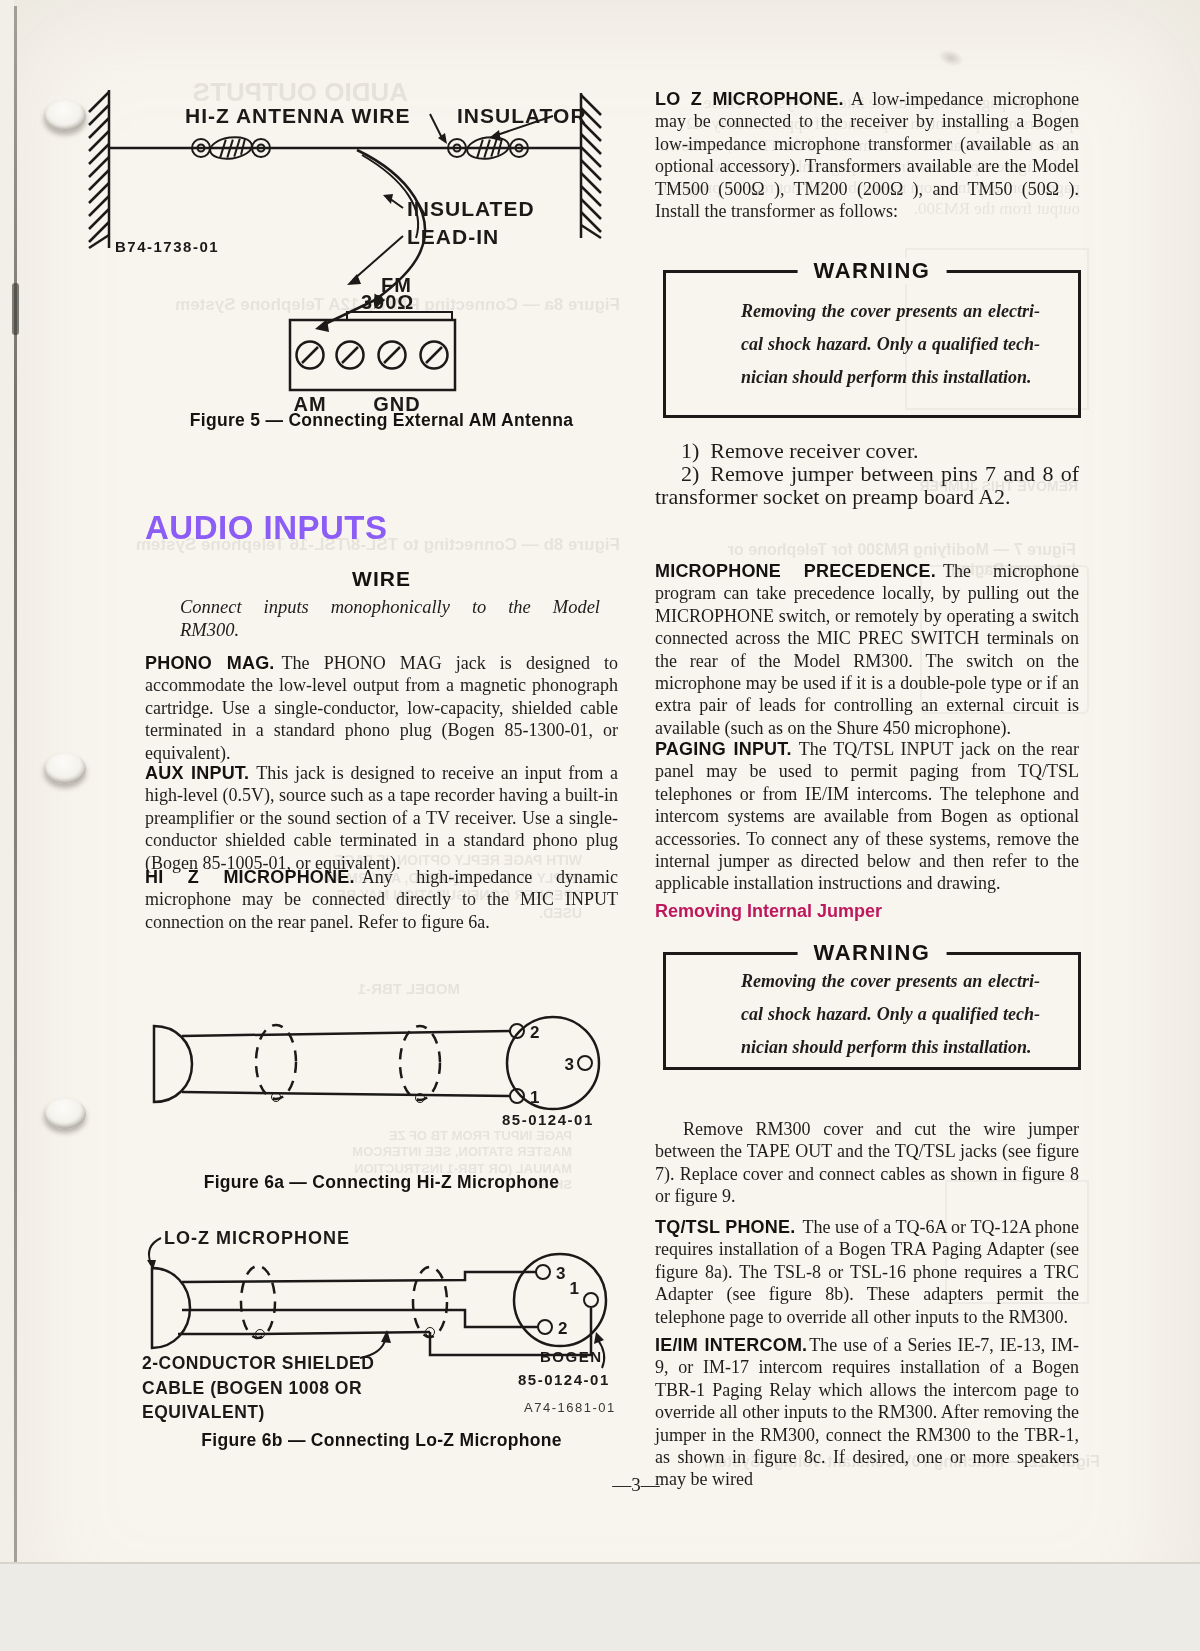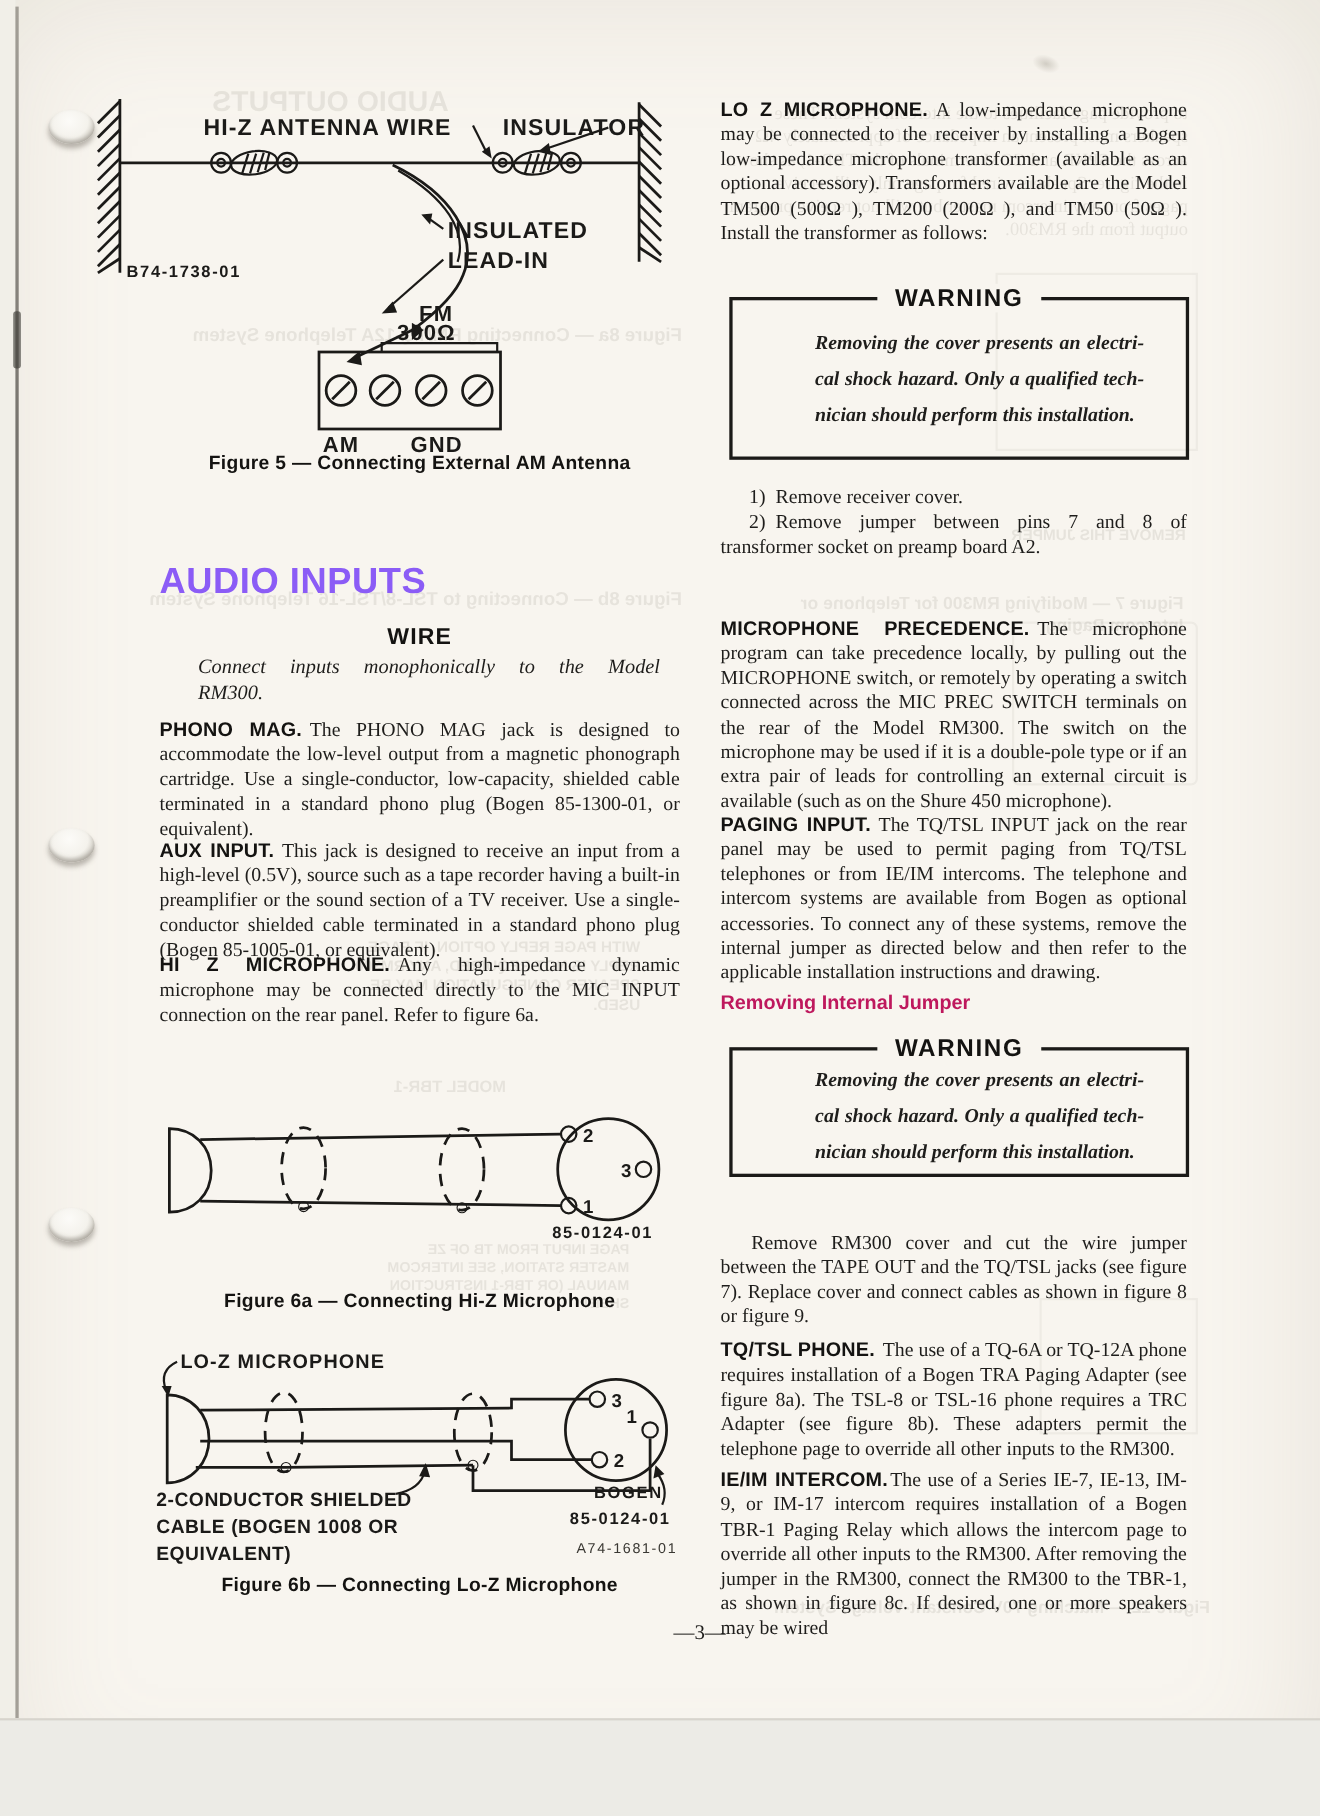--- a/index.html
+++ b/index.html
@@ -36,21 +36,21 @@
            letter-spacing:.3px;text-align:center;color:#141311;}
   .note-line{font-style:italic;font-size:18.5px;line-height:23px;}
   .jlast{text-align:justify;-moz-text-align-last:justify;text-align-last:justify;}
   .indent1{text-indent:28px;}
   .warnbox{position:absolute;border:3.5px solid #1b1a18;background:transparent;}
   .warn-title{position:absolute;top:-15px;left:50%;transform:translateX(-50%);
               background:#f8f5ef;padding:0 16px;font-family:"Liberation Sans",sans-serif;
               font-weight:bold;font-size:22px;letter-spacing:1.5px;color:#141311;white-space:nowrap;}
   .warn-text{font-family:"Liberation Serif",serif;font-weight:bold;font-style:italic;
              font-size:18px;line-height:33px;padding:0 38px 0 44px;margin-left:31px;}
-  .steps{font-size:18px;line-height:22.4px;}
+  .steps{font-size:22px;line-height:22.4px;}
   .step{text-indent:26px;margin-bottom:1px;text-align:justify;}
   .pagenum{font-size:19px;text-align:center;}
   svg text{font-family:"Liberation Sans",sans-serif;font-weight:bold;fill:#1b1a18;}
   svg .thin{font-weight:normal;fill:#3a3833;}
   svg line,svg path,svg circle,svg ellipse,svg rect,svg polyline{stroke:#1b1a18;fill:none;}
 </style>
 </head>
 <body>
 
 <div id="page">

